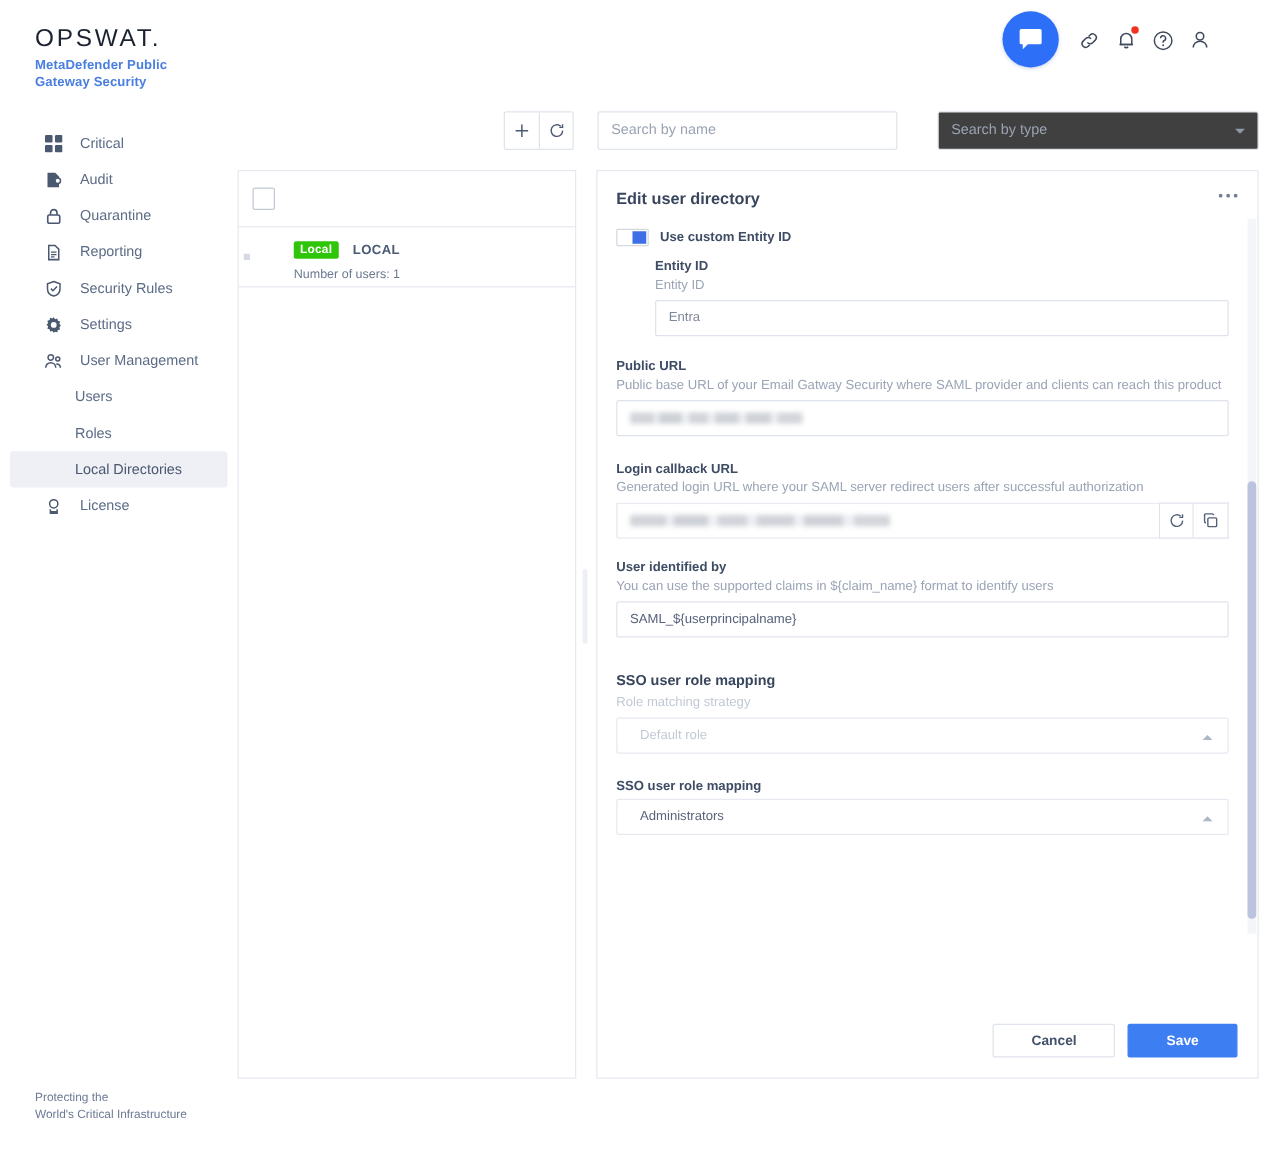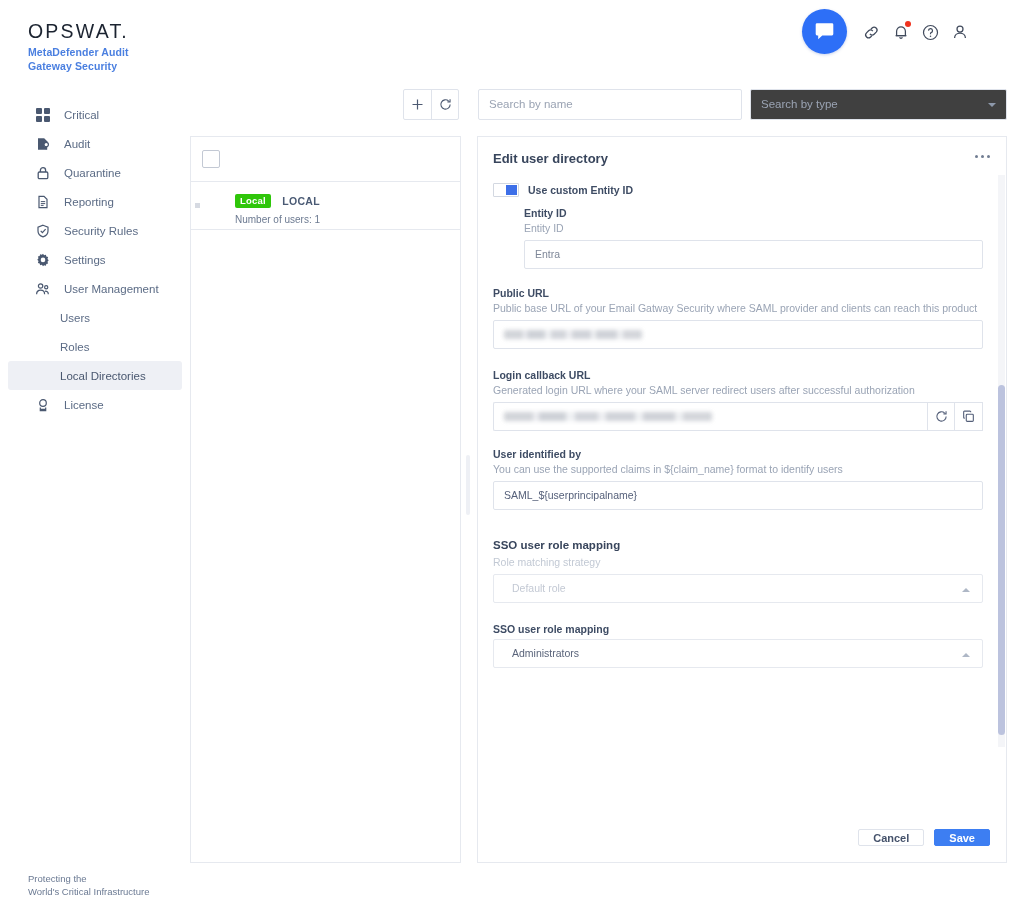--- a/index.html
+++ b/index.html
@@ -73,21 +73,21 @@
     position: absolute; left: 403px; top: 0; display: flex;
     border: 1px solid #dfe3eb; border-radius: 2px; overflow: hidden;
     background: #fff; height: 31px;
   }
   .btn-group > div {
     width: 27px; height: 29px; display: flex; align-items: center;
     justify-content: center; color: #4d5a72; cursor: pointer;
   }
   .btn-group > div + div { border-left: 1px solid #dfe3eb; }
   .search-name {
-    position: absolute; left: 478px; top: 0; width: 264px; height: 31px;
+    position: absolute; left: 478px; top: 0; width: 240px; height: 31px;
     border: 1px solid #dfe3eb; border-radius: 2px; background: #fff;
     font-size: 11.5px; color: #9aa3b3; padding: 0 10px; line-height: 29px;
     font-family: "Liberation Sans", sans-serif;
   }
   .search-type {
     position: absolute; left: 750px; top: 0; width: 257px; height: 31px;
     border: 1px solid #dfe3eb; border-radius: 2px; background: #404040;
     font-size: 11.5px; color: #9aa3b3; padding: 0 10px; line-height: 29px;
   }
   .caret-dn {
@@ -204,37 +204,37 @@
   }
   .panel-scroll .thumb {
     position: absolute; left: 0; top: 210px; width: 7px; height: 350px;
     background: #bcc3de; border-radius: 4px;
   }
 
   .actions {
     position: absolute; right: 16px; bottom: 16px; display: flex; gap: 10px;
   }
   .btn {
-    height: 17px; min-width: 54px; padding: 0 14px; border-radius: 2px;
+    height: 27px; min-width: 54px; padding: 0 30px; border-radius: 2px;
     font-size: 11px; font-weight: 700; display: flex; align-items: center;
     justify-content: center; cursor: pointer;
   }
   .btn-cancel { background: #fff; border: 1px solid #dfe3eb; color: #45526b; }
   .btn-save { background: #3d7ef2; color: #fff; border: 1px solid #3d7ef2; }
 </style>
 </head>
 <body>
 
 <div class="app">
 
   <div class="sidebar">
     <div class="brand">
       <div class="brand-logo">OPSWAT.</div>
       <div class="brand-sub">
-        <div>MetaDefender Audit</div>
+        <div>MetaDefender Public</div>
         <div>Gateway Security</div>
       </div>
     </div>
 
     <div class="nav">
 
       <div class="nav-item">
         <span class="nav-icon">
           <svg width="14" height="14" viewBox="0 0 14 14" fill="#4a5870">
             <rect x="0" y="0" width="6" height="6" rx="1"></rect>

